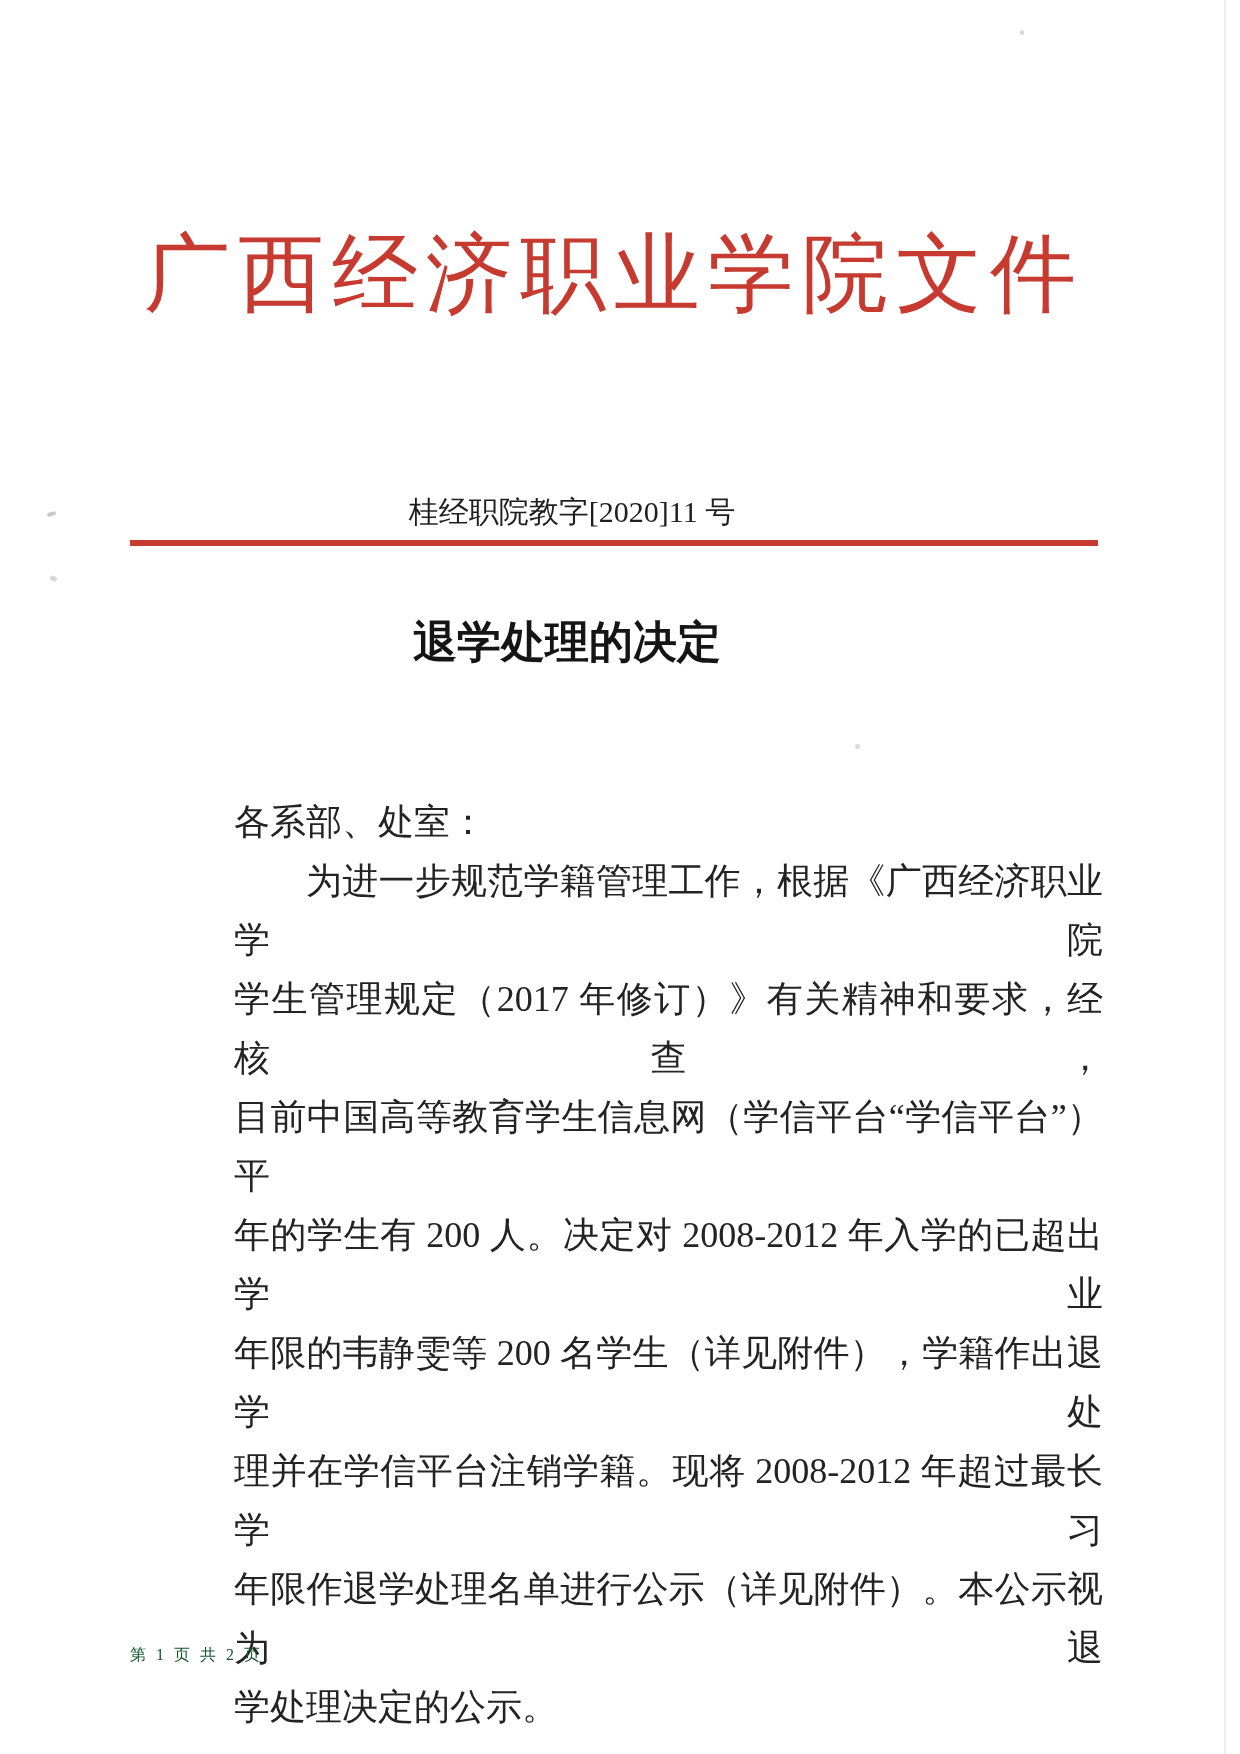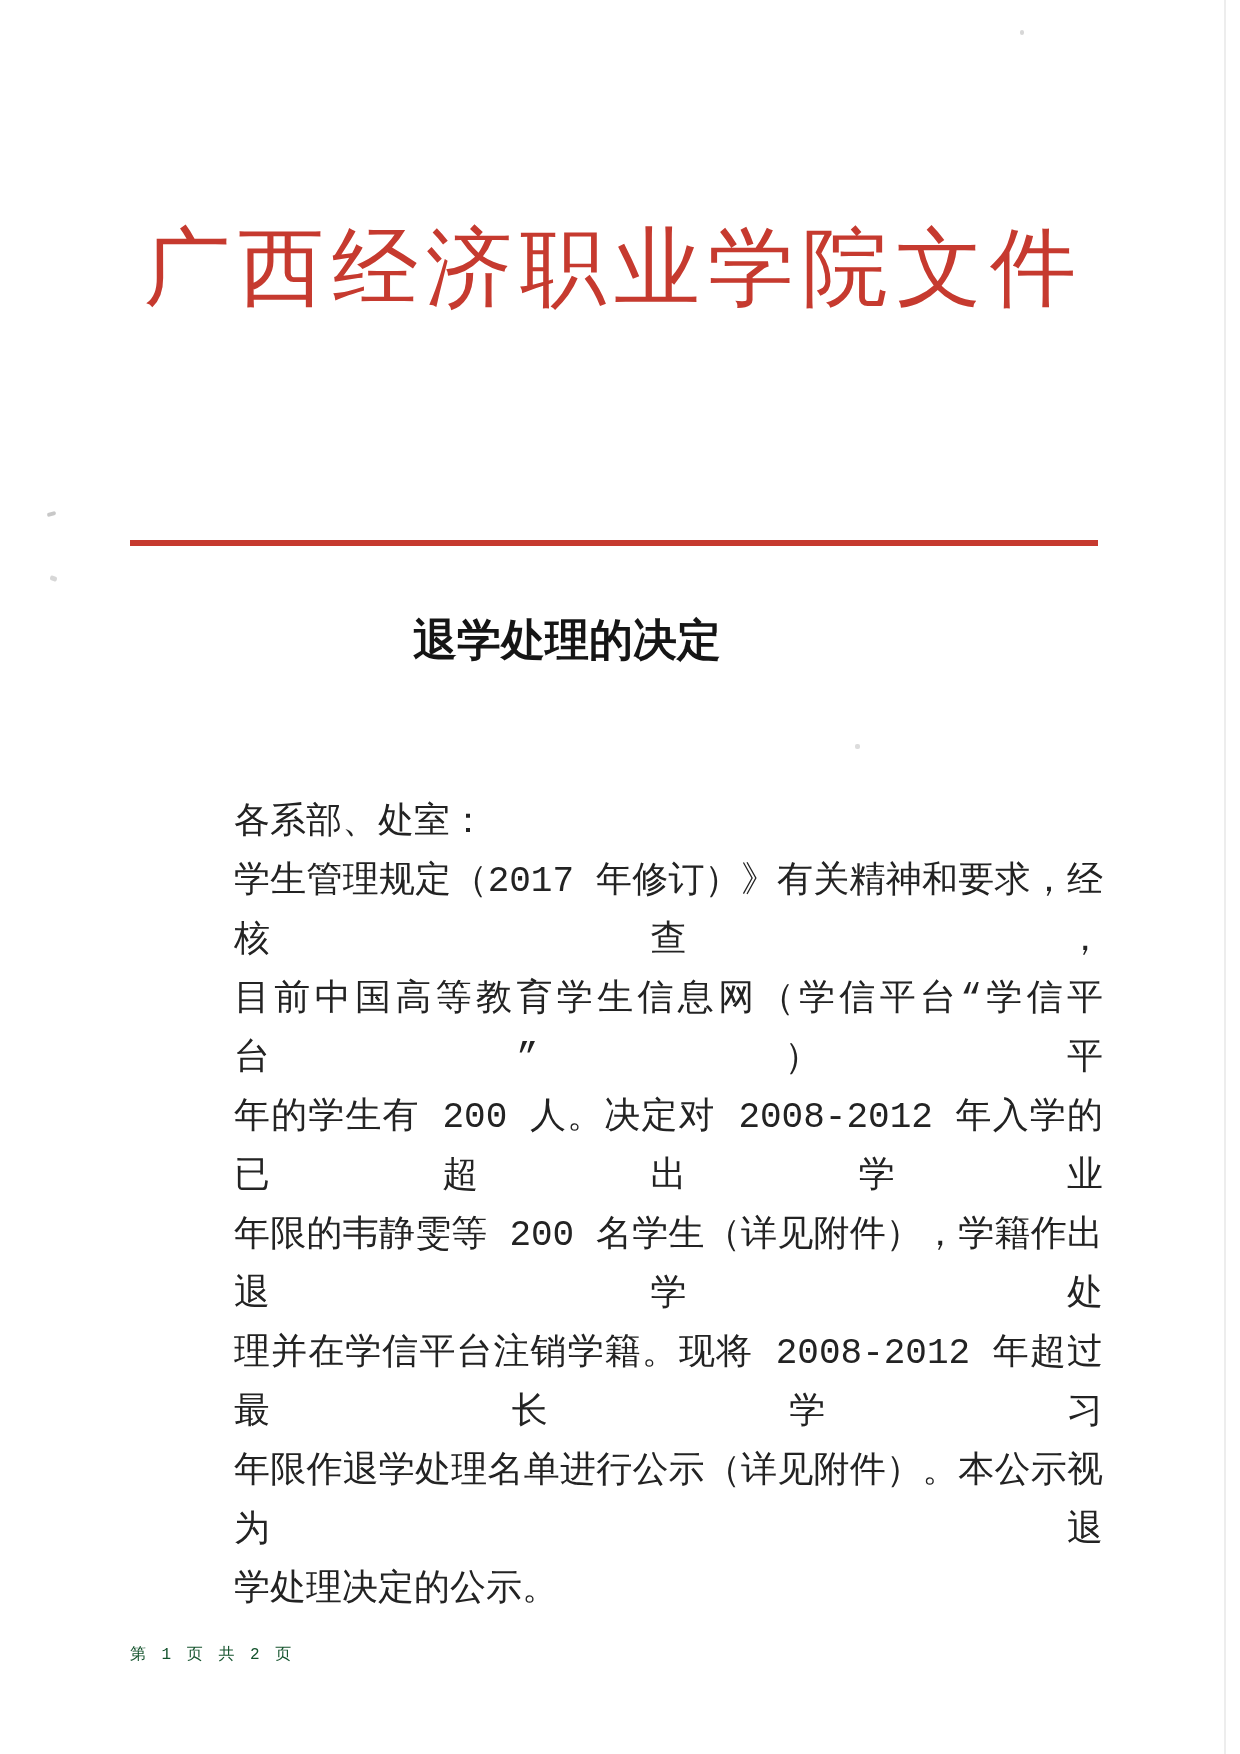--- a/index.html
+++ b/index.html
@@ -7,21 +7,20 @@
     padding: 0;
     background: #ffffff;
     font-family: "Liberation Serif", "DejaVu Serif", serif;
   }
   .page {
     position: relative;
     width: 1240px;
     height: 1754px;
     background: #ffffff;
     overflow: hidden;
-    font-family: Liberation Mono, monospace;
   }
   
   .org-header {
     position: absolute;
     top: 222px;
     left: 130px;
     width: 968px;
     text-align: center;
     font-size: 86px;
     line-height: 105px;
@@ -118,30 +117,32 @@
 <div class="page">
 
   <div class="speck s1"></div>
   <div class="speck s2"></div>
   <div class="speck s3"></div>
   <div class="speck s4"></div>
   <div class="scan-edge"></div>
 
   <div class="org-header">广西经济职业学院文件</div>
 
+  <div class="doc-number">桂经职院教字[2020]11 号</div>
 
   <div class="red-rule"></div>
 
   <div class="doc-title">
     <div>退学处理的决定</div>
   </div>
 
   <div class="body-block">
     <div class="line">各系部、处室：</div>
     <div>
+        <div class="line indent fill">为进一步规范学籍管理工作，根据《广西经济职业学院</div>
         <div class="line fill">学生管理规定（2017 年修订）》有关精神和要求，经核查，</div>
         <div class="line fill">目前中国高等教育学生信息网（学信平台“学信平台”）平</div>
         <div class="line fill">年的学生有 200 人。决定对 2008-2012 年入学的已超出学业</div>
         <div class="line fill">年限的韦静雯等 200 名学生（详见附件），学籍作出退学处</div>
         <div class="line fill">理并在学信平台注销学籍。现将 2008-2012 年超过最长学习</div>
         <div class="line fill">年限作退学处理名单进行公示（详见附件）。本公示视为退</div>
         <div class="line">学处理决定的公示。</div>
       </div>
   </div>
 

